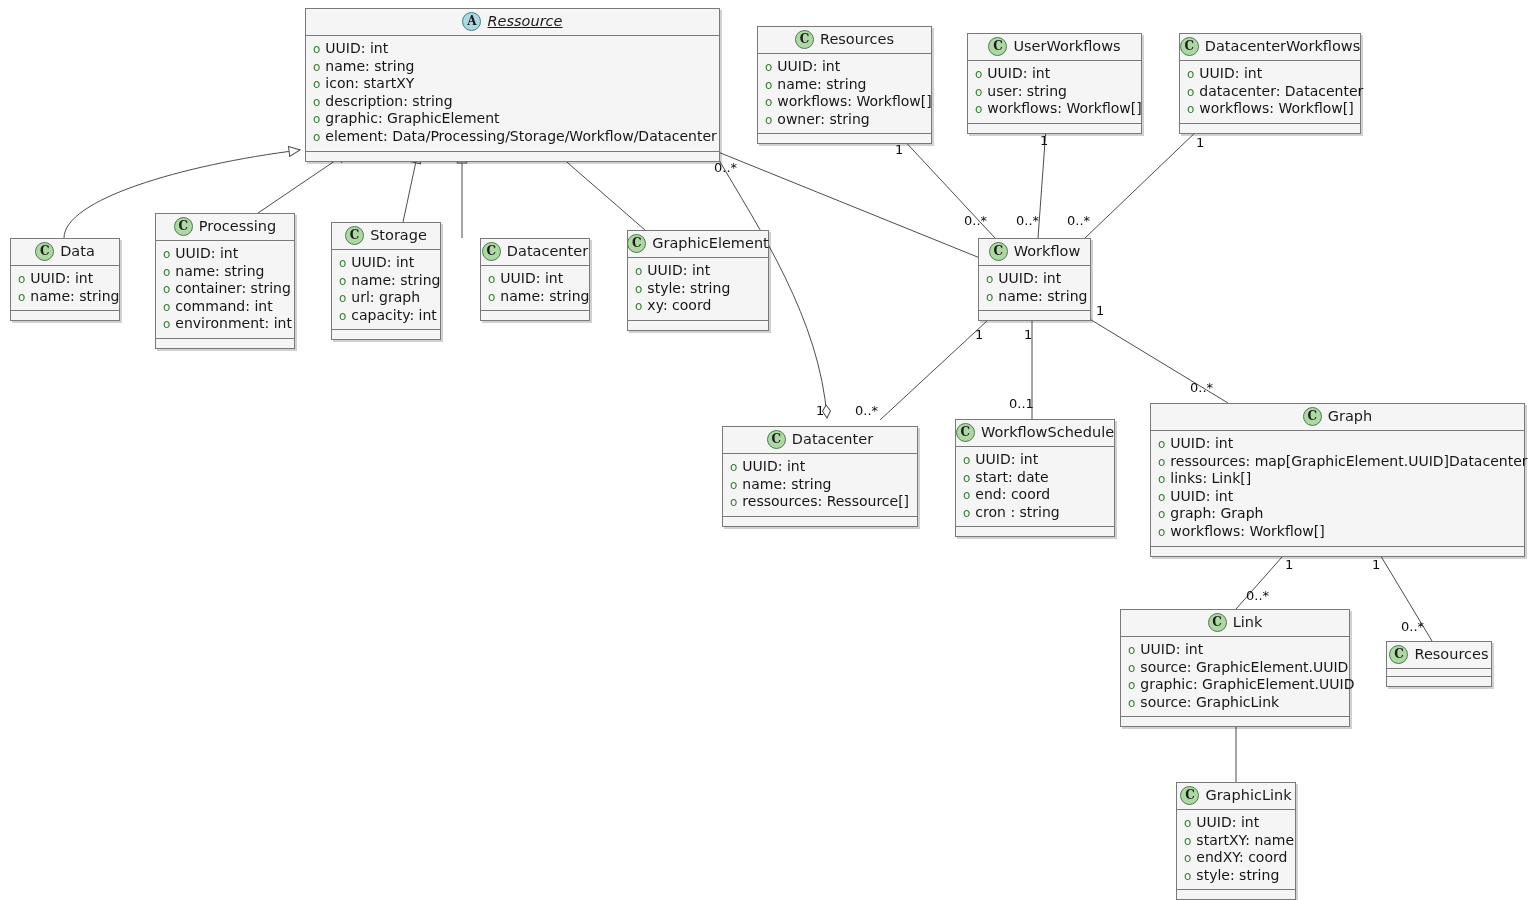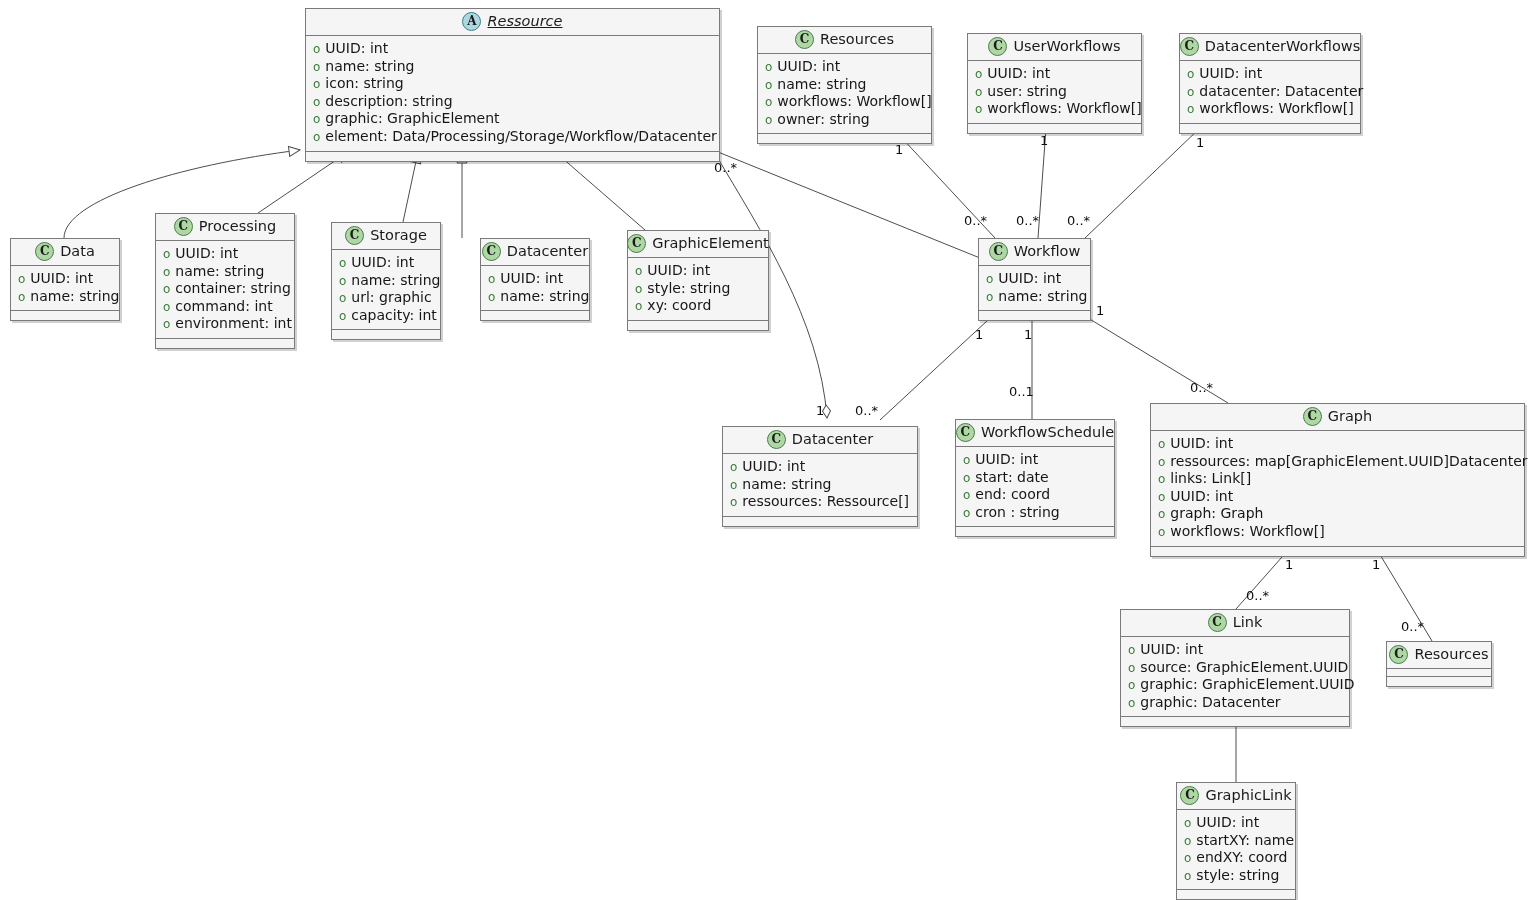--- a/index.html
+++ b/index.html
@@ -153,21 +153,21 @@
           <div class="attr">
             <span class="vis">o</span>
             <span>UUID: int</span>
           </div>
           <div class="attr">
             <span class="vis">o</span>
             <span>name: string</span>
           </div>
           <div class="attr">
             <span class="vis">o</span>
-            <span>icon: string</span>
+            <span>icon: startXY</span>
           </div>
           <div class="attr">
             <span class="vis">o</span>
             <span>description: string</span>
           </div>
           <div class="attr">
             <span class="vis">o</span>
             <span>graphic: GraphicElement</span>
           </div>
           <div class="attr">
@@ -299,21 +299,21 @@
           <div class="attr">
             <span class="vis">o</span>
             <span>UUID: int</span>
           </div>
           <div class="attr">
             <span class="vis">o</span>
             <span>name: string</span>
           </div>
           <div class="attr">
             <span class="vis">o</span>
-            <span>url: graphic</span>
+            <span>url: graph</span>
           </div>
           <div class="attr">
             <span class="vis">o</span>
             <span>capacity: int</span>
           </div>
         </div>
         <div class="uml-footer"></div>
       </div>
       <div class="uml-class" style="left: 480px; top: 238px; width: 110px;">
         <div class="uml-header">
@@ -462,21 +462,21 @@
           <div class="attr">
             <span class="vis">o</span>
             <span>source: GraphicElement.UUID</span>
           </div>
           <div class="attr">
             <span class="vis">o</span>
             <span>graphic: GraphicElement.UUID</span>
           </div>
           <div class="attr">
             <span class="vis">o</span>
-            <span>graphic: Datacenter</span>
+            <span>source: GraphicLink</span>
           </div>
         </div>
         <div class="uml-footer"></div>
       </div>
       <div class="uml-class" style="left: 1386px; top: 641px; width: 106px;">
         <div class="uml-header">
           <span class="stereo">C</span>
           <span class="uml-title">Resources</span>
         </div>
         <div class="uml-attrs empty"></div>
@@ -514,21 +514,21 @@
       <div class="mult" style="left: 1040px; top: 133px;">1</div>
       <div class="mult" style="left: 1196px; top: 135px;">1</div>
       <div class="mult" style="left: 964px; top: 213px;">0..*</div>
       <div class="mult" style="left: 1016px; top: 213px;">0..*</div>
       <div class="mult" style="left: 1067px; top: 213px;">0..*</div>
       <div class="mult" style="left: 975px; top: 327px;">1</div>
       <div class="mult" style="left: 1024px; top: 327px;">1</div>
       <div class="mult" style="left: 1096px; top: 303px;">1</div>
       <div class="mult" style="left: 816px; top: 403px;">1</div>
       <div class="mult" style="left: 855px; top: 403px;">0..*</div>
-      <div class="mult" style="left: 1009px; top: 384px;">0..1</div>
+      <div class="mult" style="left: 1009px; top: 396px;">0..1</div>
       <div class="mult" style="left: 1190px; top: 380px;">0..*</div>
       <div class="mult" style="left: 1285px; top: 557px;">1</div>
       <div class="mult" style="left: 1246px; top: 588px;">0..*</div>
       <div class="mult" style="left: 1372px; top: 557px;">1</div>
       <div class="mult" style="left: 1401px; top: 619px;">0..*</div>
     </div>
 
 </div>
 
 </body></html>

